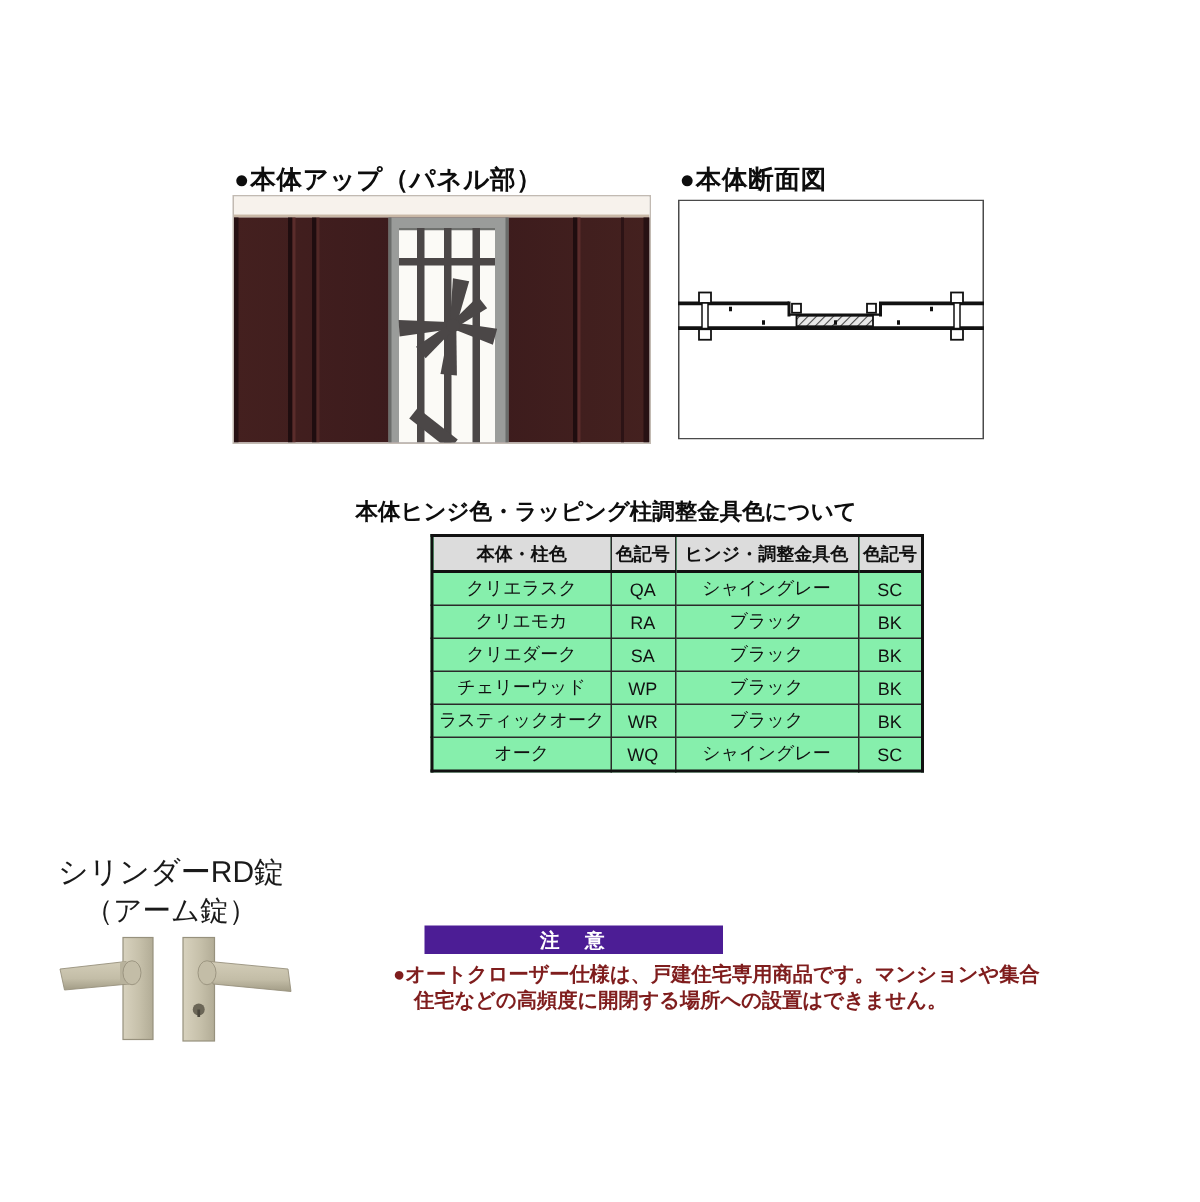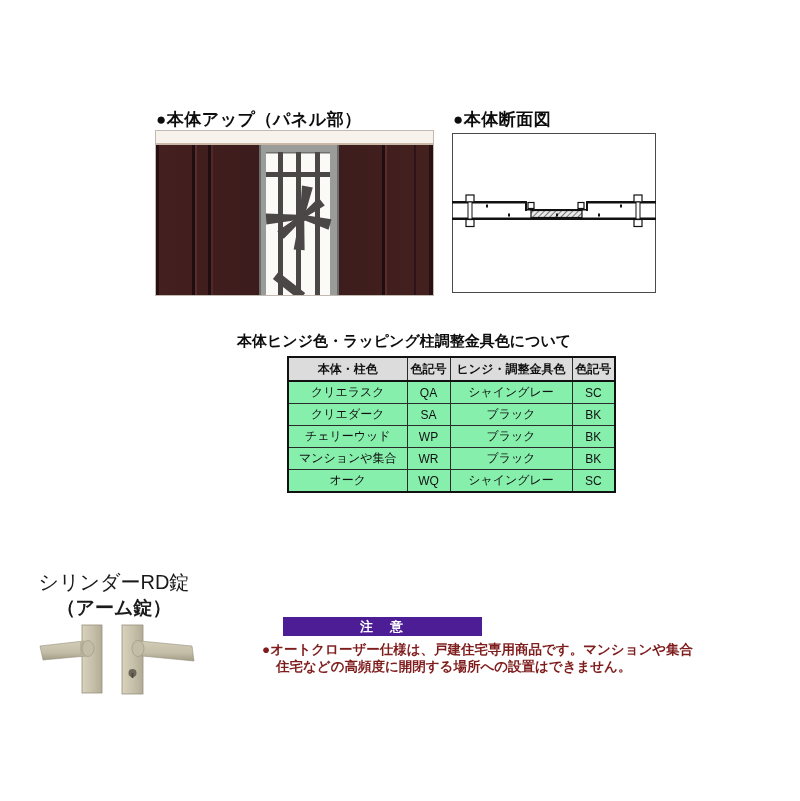--- a/index.html
+++ b/index.html
@@ -20,21 +20,21 @@
   .hinge-table{left:243px;top:356px;border-collapse:collapse;table-layout:fixed;background:#86efac;margin-left:44px;}
   .hinge-table{border:2px solid #111;}
   .hinge-table th,.hinge-table td{
     border:1px solid #2a2a2a;font-size:12px;text-align:center;vertical-align:middle;
     padding:0;height:21px;overflow:hidden;white-space:nowrap;color:#111;
   }
   .hinge-table thead th{background:#dcdcdc;font-weight:bold;height:22px;border-bottom:2px solid #111;}
   
   .lock-label{left:28px;top:570px;width:172px;text-align:center;line-height:25px;
     font-size:20px;color:#1a1a1a;white-space:nowrap;}
-  .lock-label .sub{font-size:19px;font-weight:bold;}
+  .lock-label .sub{font-size:19px;}
   
   .handles-figure{left:36px;top:620px;width:162px;height:80px;}
   
   .notice-band{
     left:283px;top:617px;width:199px;height:19px;background:#4c1d95;
     color:#ffffff;font-size:13px;font-weight:bold;text-align:center;line-height:19px;
     letter-spacing:2px;white-space:nowrap;
   }
   .notice-text{
     left:262px;top:641px;width:430px;color:#7f1d1d;font-size:13.5px;font-weight:bold;
@@ -170,33 +170,39 @@
         </tr>
       </thead>
     <tbody>
         <tr>
           <td>クリエラスク</td>
           <td>QA</td>
           <td>シャイングレー</td>
           <td>SC</td>
         </tr>
         <tr>
+          <td>クリエモカ</td>
+          <td>RA</td>
+          <td>ブラック</td>
+          <td>BK</td>
+        </tr>
+        <tr>
           <td>クリエダーク</td>
           <td>SA</td>
           <td>ブラック</td>
           <td>BK</td>
         </tr>
         <tr>
           <td>チェリーウッド</td>
           <td>WP</td>
           <td>ブラック</td>
           <td>BK</td>
         </tr>
         <tr>
-          <td>マンションや集合</td>
+          <td>ラスティックオーク</td>
           <td>WR</td>
           <td>ブラック</td>
           <td>BK</td>
         </tr>
         <tr>
           <td>オーク</td>
           <td>WQ</td>
           <td>シャイングレー</td>
           <td>SC</td>
         </tr>

